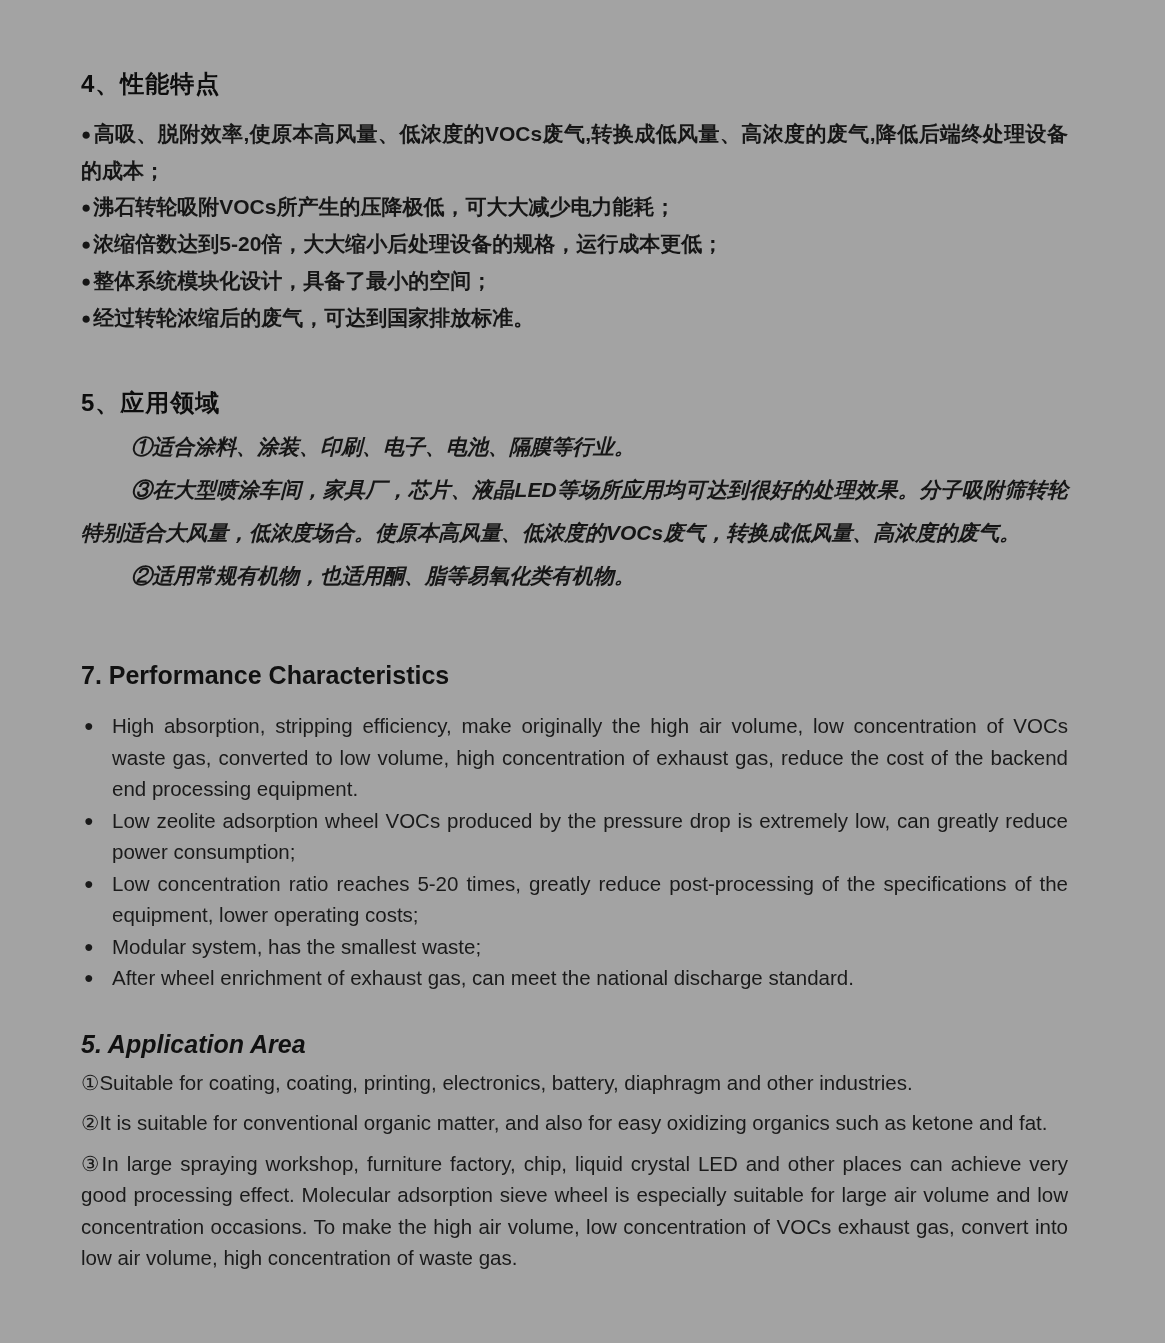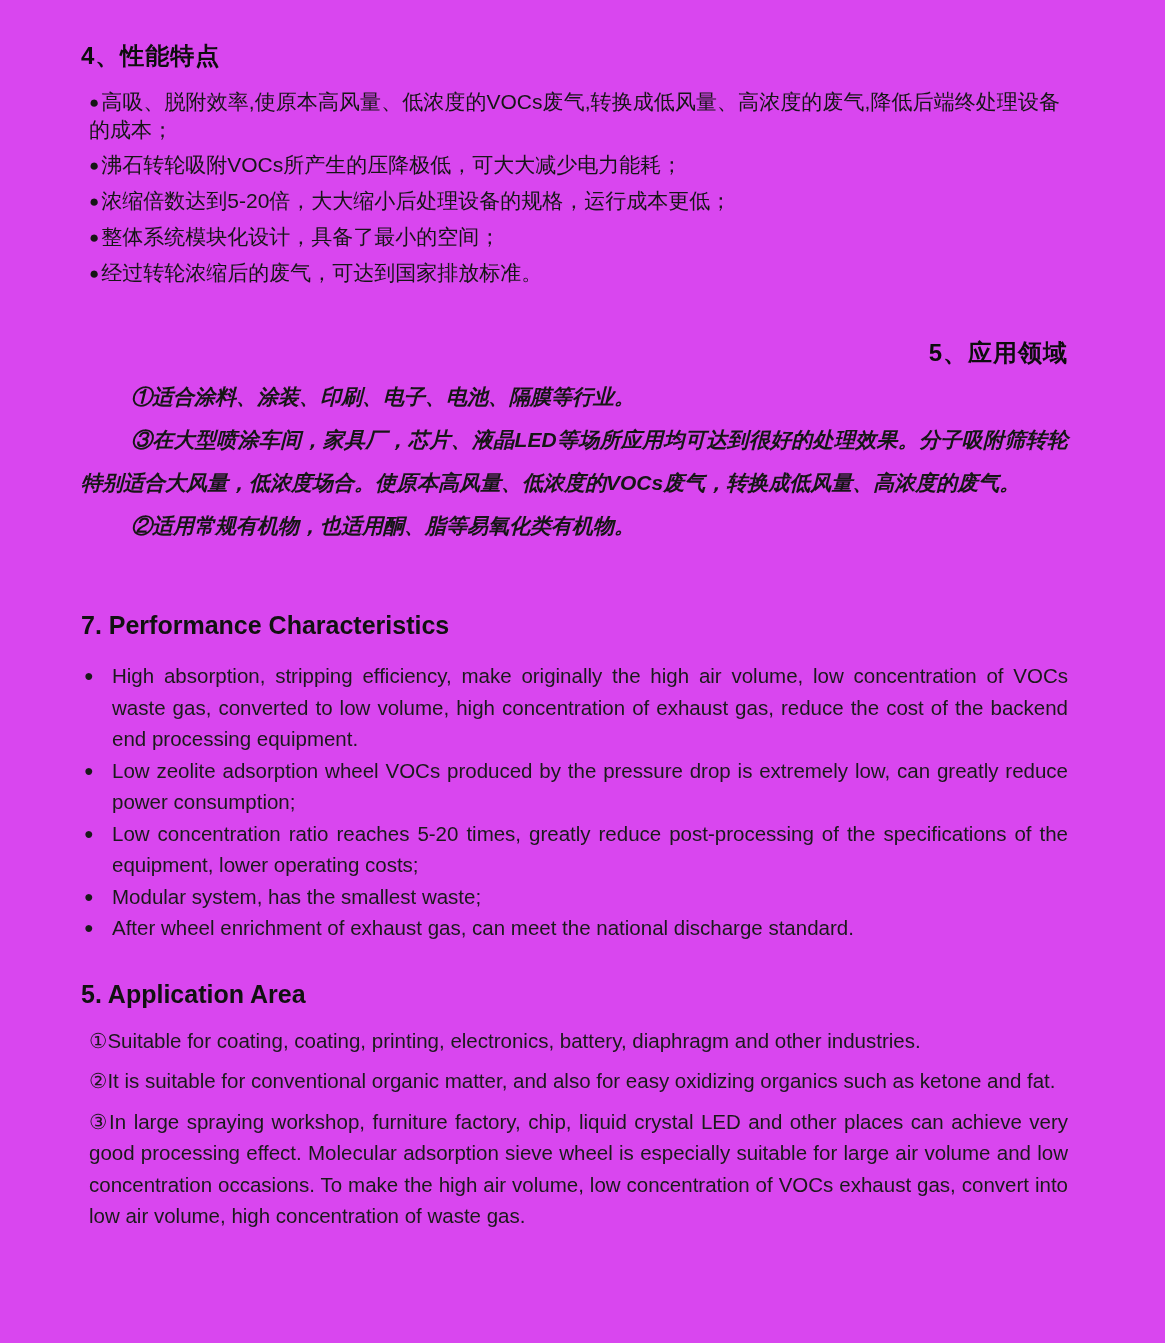--- a/index.html
+++ b/index.html
@@ -5,41 +5,41 @@
   html, body {
     margin: 0;
     padding: 0;
     background: #e9e9e9;
   }
   .page {
     position: relative;
     width: 1165px;
     height: 1343px;
     margin: 0 auto;
-    background: #d946ef;
+    background: #a3a3a3;
     box-sizing: border-box;
-    padding: 40px 97px 0 81px;
+    padding: 68px 97px 0 81px;
     font-family: "Liberation Sans", sans-serif;
     color: #1c1c1c;
     overflow: hidden;
   }
   
   .zh-heading {
     font-size: 24px;
     font-weight: 700;
     color: #0d0d0d;
     margin: 0 0 16px 0;
     letter-spacing: 1px;
   }
-  .zh-heading.second { margin-top: 50px; margin-bottom: 6px; text-align: right; }
+  .zh-heading.second { margin-top: 50px; margin-bottom: 6px; }
   .zh-bullet {
     font-size: 21px;
-    font-weight: 400;
-    line-height: 27px;
-    margin: 8px;
+    font-weight: 700;
+    line-height: 36px;
+    margin: 0;
     text-align: justify;
     color: #161616;
   }
   .zh-bullet .mk {
     font-size: 17px;
     vertical-align: 1px;
     padding-right: 2px;
   }
   .zh-app-item {
     font-size: 21px;
@@ -52,40 +52,40 @@
   .zh-app-item.ind { margin-left: 50px; }
   .zh-app-item.ti  { text-indent: 50px; text-align: justify; }
 
   
   .en-heading {
     font-size: 25px;
     font-weight: 700;
     color: #111;
     margin: 64px 0 20px 0;
   }
-  .en-heading.second { margin-top: 36px; margin-bottom: 16px; }
+  .en-heading.second { margin-top: 36px; margin-bottom: 8px; font-style: italic; }
   .en-bullet {
     position: relative;
     font-size: 20.5px;
     line-height: 31.5px;
     margin: 0;
     padding-left: 31px;
     text-align: justify;
     color: #1a1a1a;
   }
   .en-bullet .mk {
     position: absolute;
     left: 3px;
     top: 0;
     font-size: 16px;
   }
   .en-app-item {
     font-size: 20.5px;
     line-height: 31.5px;
-    margin: 0 0 9px 8px;
+    margin: 0 0 9px 0;
     text-align: justify;
     color: #1a1a1a;
   }
 </style>
 </head>
 <body>
 
 <div class="page">
 
   <h2 class="zh-heading">4、性能特点</h2>

